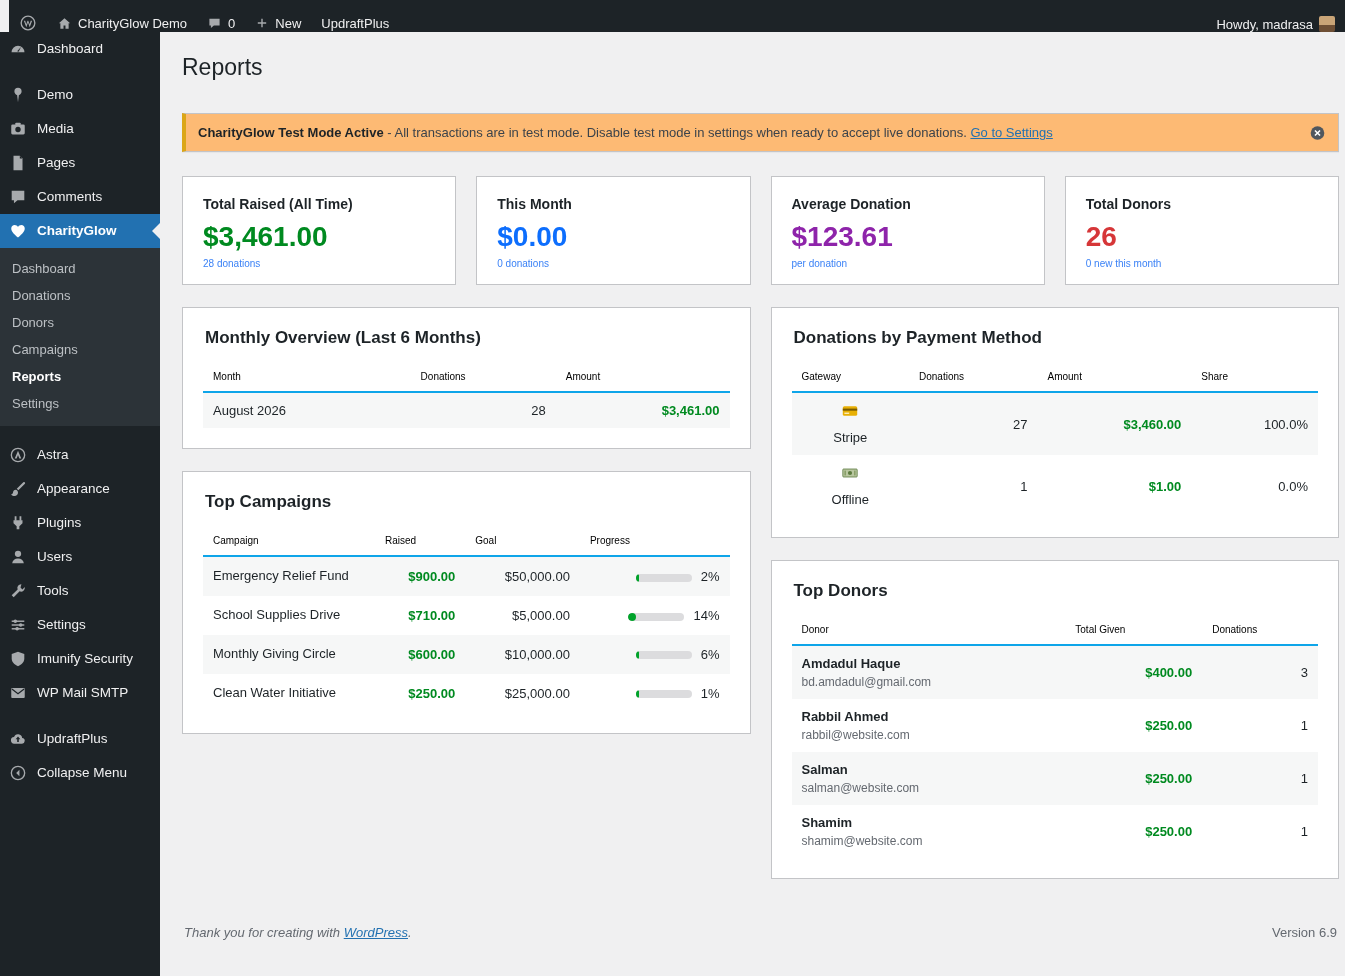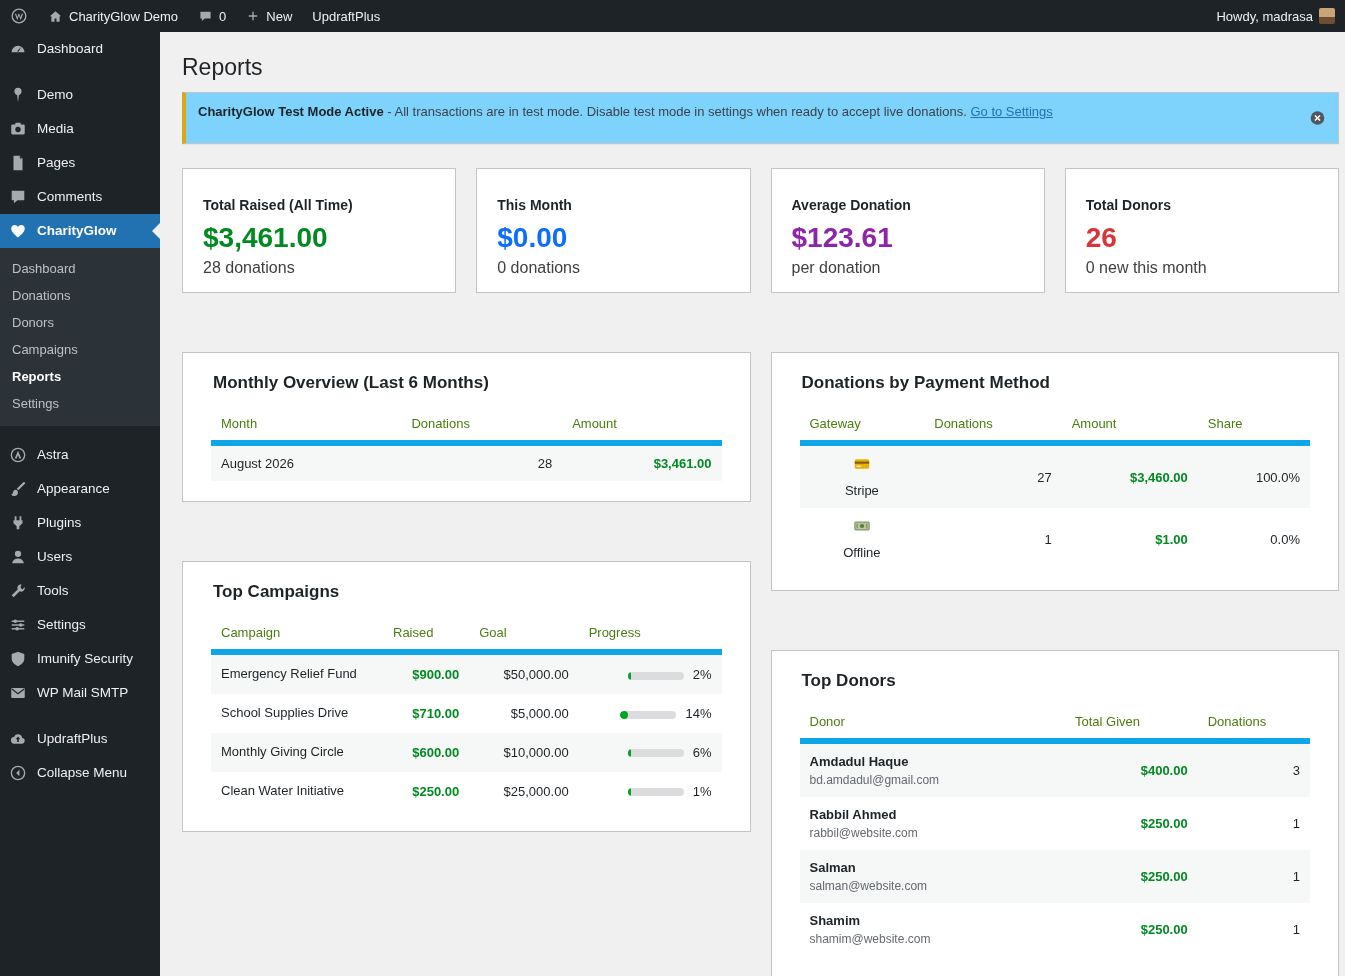--- a/index.html
+++ b/index.html
@@ -6,23 +6,23 @@
   html,body { height:100%; }
   body {
     margin:0; background:#f0f0f1; color:#1d2327;
     font-family:"Liberation Sans", sans-serif; font-size:13px;
     min-width:1345px; min-height:976px;
   }
   a { text-decoration:underline; }
 
   
   .admin-bar {
-    position:fixed; top:0; left:0; right:0; height:32px; z-index:100;
+    position:fixed; top:0; left:9px; right:0; height:32px; z-index:100;
     background:#1d2327; color:#f0f0f1;
-    display:flex; justify-content:space-between; align-items:center;
+    display:flex; justify-content:space-between; align-items:flex-end;
   }
   .ab-group { display:flex; align-items:stretch; }
   .ab-item { display:flex; align-items:center; gap:6px; padding:0 10px; color:#f0f0f1; cursor:pointer; white-space:nowrap; }
   .ab-item svg { display:block; }
 
   
   .sidebar {
     position:fixed; top:32px; left:0; bottom:0; width:160px; z-index:50;
     background:#1d2327; color:#f0f0f1; overflow:hidden;
   }
@@ -39,45 +39,45 @@
   .submenu { background:#2c3338; padding:7px 0 9px; }
   .submenu-item { display:block; padding:6px 12px; color:#bcc0c4; font-size:13px; cursor:pointer; }
   .submenu-item.active { color:#fff; font-weight:600; }
   .separator { height:12px; }
 
   
   .main { margin-left:160px; padding:52px 6px 0 22px; }
   .page-title { font-size:23px; font-weight:400; margin:2px 0 0; color:#1d2327; }
 
   .notice {
-    background:#7dd3fc; border:1px solid #c3c4c7; border-left:4px solid #dba617;
+    background:#fdba74; border:1px solid #c3c4c7; border-left:4px solid #dba617;
     box-shadow:0 1px 1px rgba(0,0,0,.04);
-    padding:11px 44px 24px 12px; margin-top:11px; position:relative; color:#3c434a;
+    padding:11px 44px 11px 12px; margin-top:32px; position:relative; color:#3c434a;
   }
   .notice .bold { font-weight:700; color:#1d2327; }
   .notice a { color:#2271b1; }
   .notice-dismiss { position:absolute; right:12px; top:50%; transform:translateY(-50%); cursor:pointer; line-height:0; }
 
   .stats-row { display:grid; grid-template-columns:repeat(4,1fr); gap:20px; margin-top:24px; }
-  .stat-card { background:#fff; border:1px solid #c3c4c7; padding:28px 20px 15px; }
+  .stat-card { background:#fff; border:1px solid #c3c4c7; padding:19px 20px 15px; }
   .stat-title { font-size:14px; font-weight:700; margin-bottom:9px; }
   .stat-value { font-size:28px; font-weight:700; line-height:1.15; }
-  .stat-sub { font-size:16px; color:#404040; margin-top:5px; }
+  .stat-sub { font-size:10px; color:#3b82f6; margin-top:5px; }
   .v-green { color:#008a20; } .v-blue { color:#0d6efd; }
   .v-purple { color:#8e24aa; } .v-red { color:#d63638; }
 
   .two-col { display:grid; grid-template-columns:1fr 1fr; gap:20px; margin-top:22px; align-items:start; }
   .col { display:flex; flex-direction:column; gap:22px; }
-  .panel { background:#fff; border:1px solid #c3c4c7; padding:20px 28px 20px;margin-top:37px; }
+  .panel { background:#fff; border:1px solid #c3c4c7; padding:20px 20px 20px; }
   .panel-title { font-size:17px; font-weight:700; margin:0 2px 14px; }
 
   table.data { width:100%; border-collapse:collapse; font-size:13px; }
   table.data th {
-    text-align:left; font-weight:400; color:#4d7c0f; font-size:13px;
-    padding:9px 10px; border-bottom:6px solid #0ea5e9;
+    text-align:left; font-weight:400; color:#000000; font-size:10px;
+    padding:9px 10px; border-bottom:2px solid #0ea5e9;
   }
   table.data td { padding:10px 10px; vertical-align:middle; }
   table.data tbody tr:nth-child(odd) { background:#f6f7f7; }
   .num { text-align:right; }
   .money { color:#008a20; font-weight:700; }
   .camp-name { width:172px; line-height:1.45; }
   .nowrap { white-space:nowrap; }
 
   .pbar {
     display:inline-block; width:56px; height:8px; background:#dcdcde;

